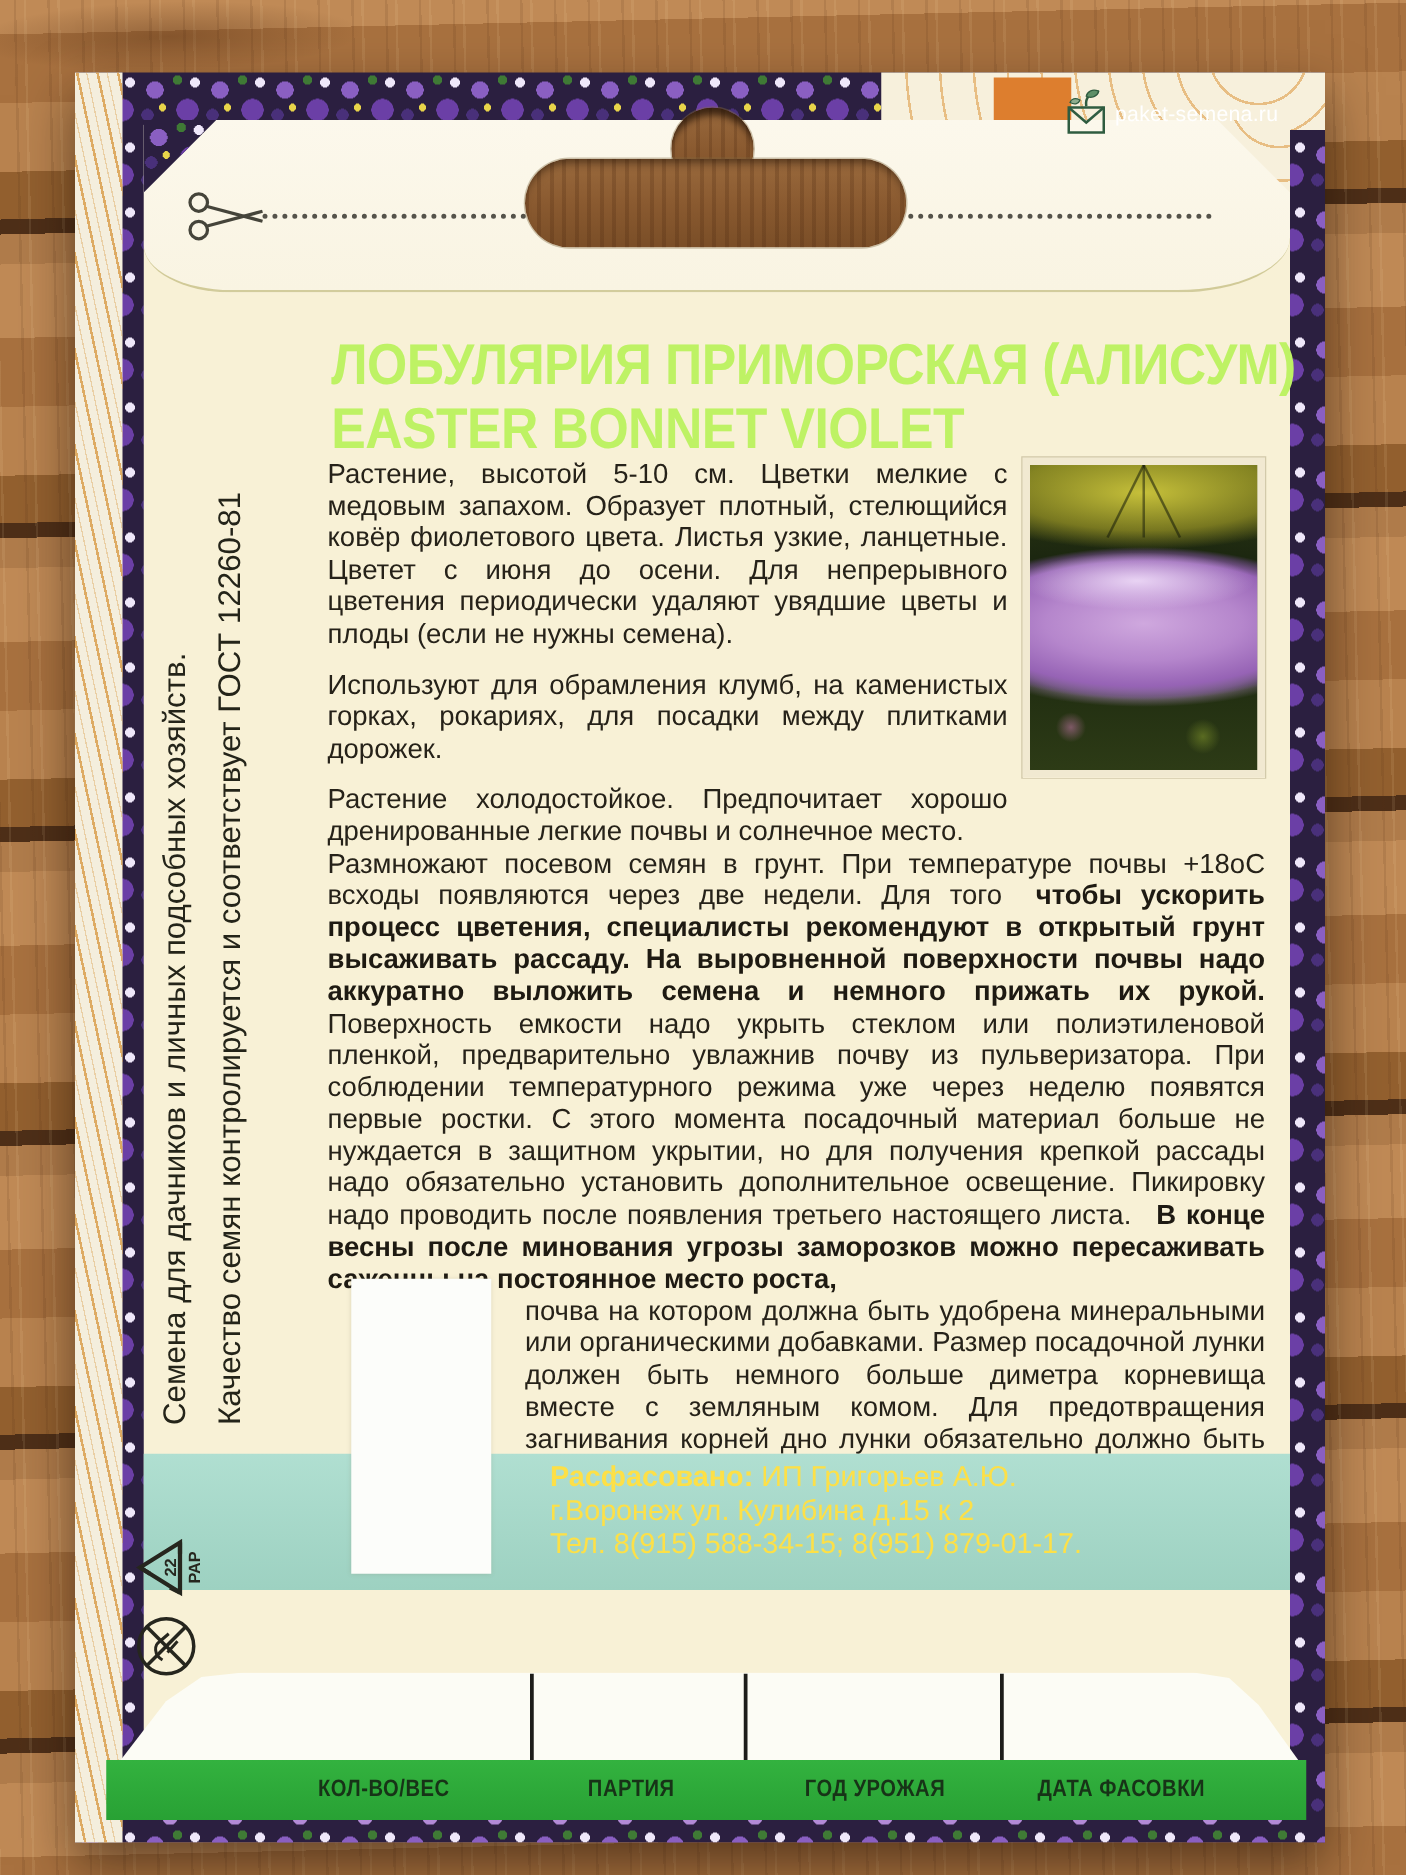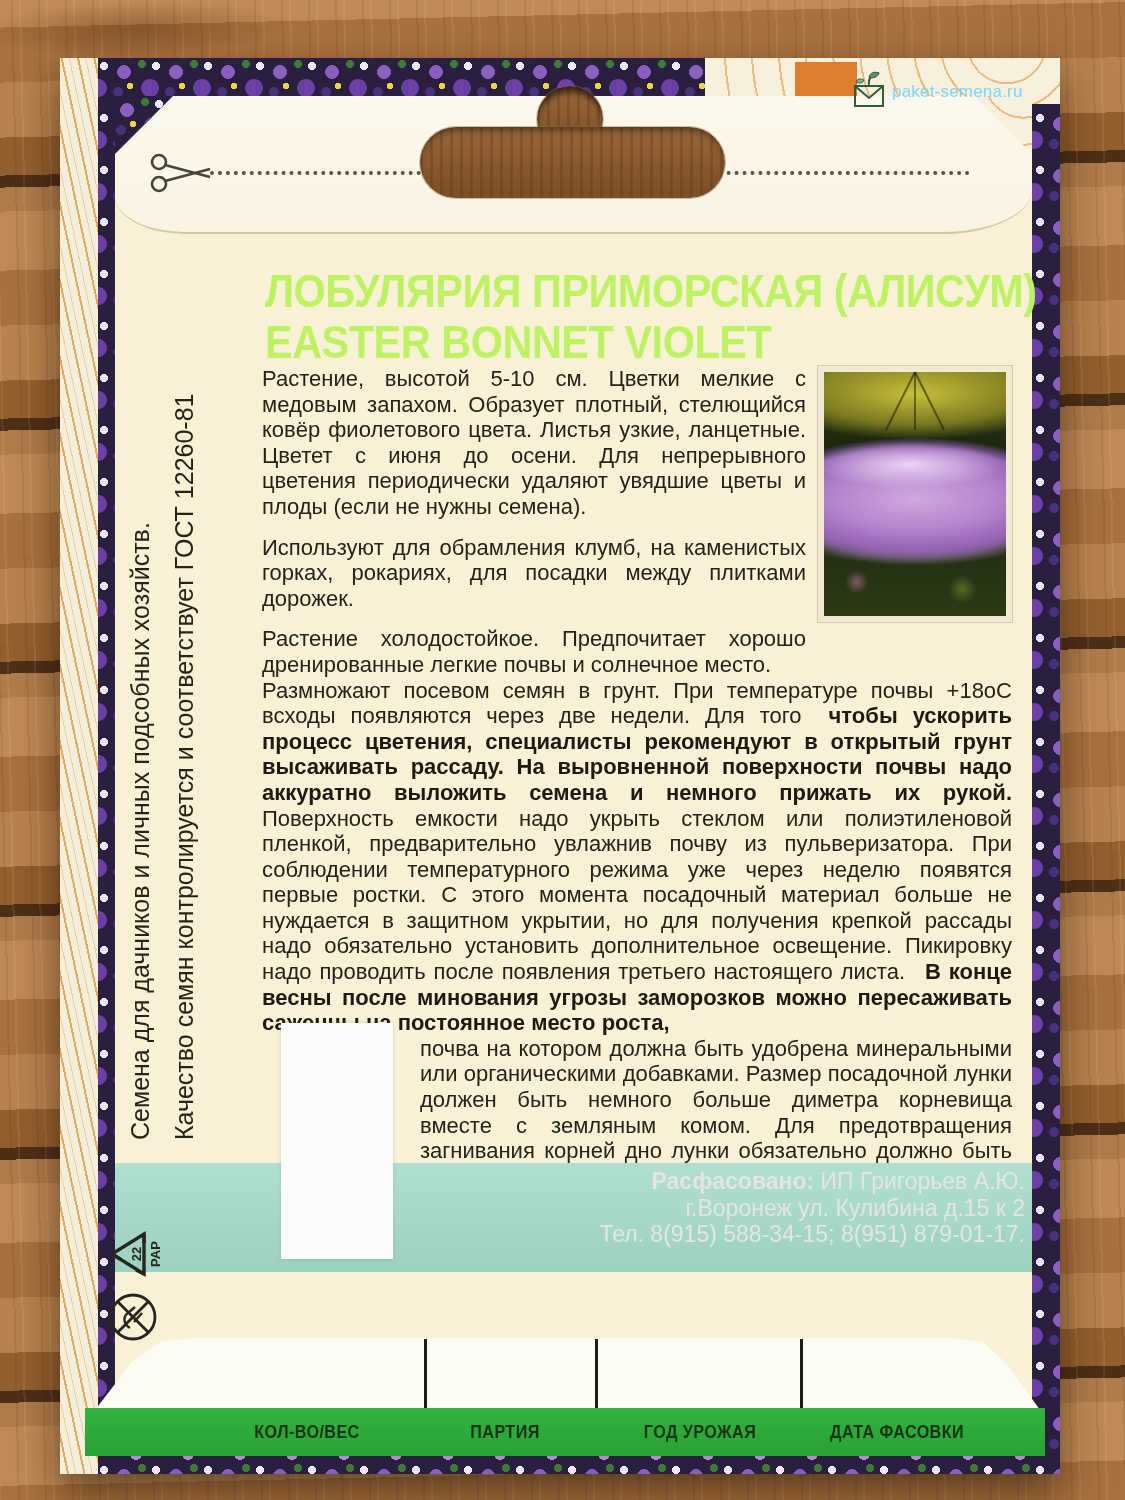--- a/index.html
+++ b/index.html
@@ -92,21 +92,21 @@
   .hole-knob{
     position:absolute;left:477px;top:28px;width:66px;height:66px;border-radius:50%;
     box-shadow:inset 0 9px 6px -3px rgba(30,15,5,.75), 0 0 0 1px rgba(130,110,70,.4);
   }
   .hole-bar{
     position:absolute;left:360px;top:69px;width:305px;height:71px;border-radius:36px;
     box-shadow:inset 0 7px 8px -4px rgba(30,15,5,.6), 0 0 0 1px rgba(130,110,70,.4);
   }
   
   .brand{position:absolute;left:792px;top:12px;width:215px;height:44px;display:flex;align-items:center;gap:4px;}
-  .brand-text{font-size:17px;color:#7dd3fc;letter-spacing:.2px;}
+  .brand-text{font-size:17px;color:#ffffff;letter-spacing:.2px;}
   
   .title{position:absolute;left:205px;top:208px;width:760px;color:#bef264;}
   .title .l{display:inline-block;transform:scaleX(.9);transform-origin:left center;
     font-weight:800;font-size:46px;line-height:51px;letter-spacing:-.5px;white-space:nowrap;}
   
   .side-text-wrap{position:absolute;left:58px;top:322px;width:100px;height:760px;}
   .side-text{
     position:absolute;left:0;top:0;width:760px;height:100px;
     transform:rotate(-90deg) translateX(-760px);transform-origin:top left;
     color:#242419;font-size:25px;line-height:44px;white-space:nowrap;
@@ -139,21 +139,21 @@
     position:absolute;left:221px;top:965px;width:112px;height:236px;
     background:#fcfdfa;box-shadow:0 0 4px rgba(120,110,80,.25);
   }
   
   .teal-band{
     position:absolute;left:55px;top:1105px;width:917px;height:109px;
     background:linear-gradient(180deg,#b0dfd1,#9dd1c1);
   }
   .packer{
     position:absolute;left:380px;top:1110px;width:585px;
-    text-align:right;color:#e5e5e5;font-size:23px;line-height:26.5px;
+    text-align:left;color:#fde047;font-size:23px;line-height:26.5px;
   }
   .packer b{font-weight:bold;}
   
   .recycle{position:absolute;left:44px;top:1160px;width:70px;height:130px;}
   .recycle svg{display:block;}
   .rot{transform:rotate(-90deg);}
   
   .bottom-dome{
     position:absolute;left:35px;top:1280px;width:945px;height:72px;
     background:#fcfcf5;

